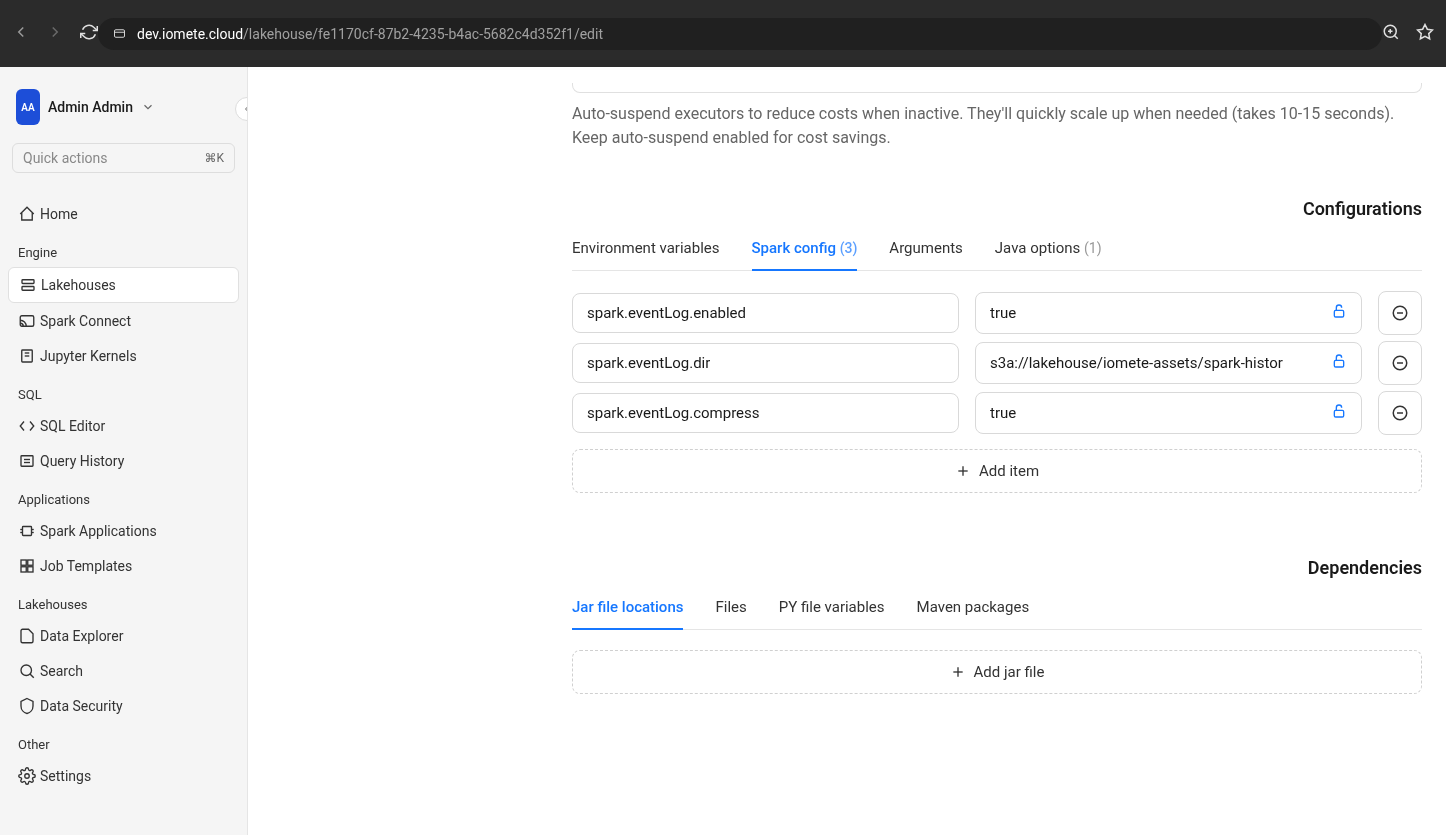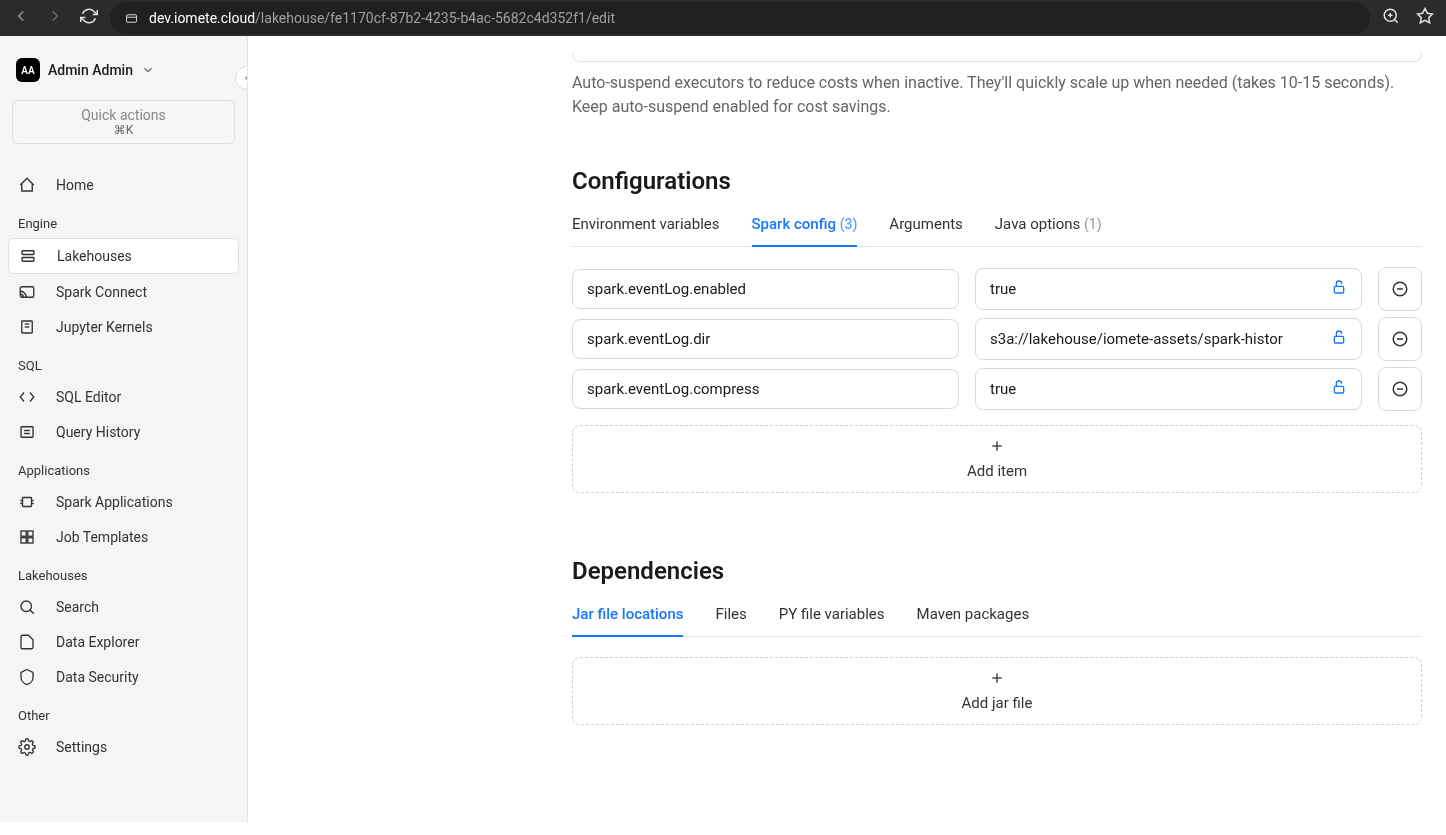--- a/index.html
+++ b/index.html
@@ -1,69 +1,69 @@
 <!DOCTYPE html>
 <html><head>
 <meta charset="utf-8">
 <style>
 * { margin: 0; padding: 0; box-sizing: border-box; font-family: -apple-system, BlinkMacSystemFont, "Segoe UI", Roboto, sans-serif; }
 body { background: #fff; color: #1a1a1a; overflow: hidden; }
 
-.browser-bar { background: #2b2b2b; height: 36px; display: flex; align-items: center; padding: 0 12px; gap: 12px; }
+.browser-bar { background: #2b2b2b; height: 67px; display: flex; align-items: center; padding: 0 12px; }
 .browser-nav { display: flex; gap: 16px; align-items: center; }
 .browser-nav svg { width: 18px; height: 18px; }
 .url-bar { flex: 1; background: #202020; border-radius: 20px; height: 32px; display: flex; align-items: center; padding: 0 14px; gap: 10px; color: #e0e0e0; font-size: 14px; }
 .url-bar svg { width: 15px; height: 15px; }
 .url-domain { color: #fff; }
 .url-path { color: #a0a0a0; }
 .browser-right { display: flex; gap: 16px; align-items: center; }
 
 .app { display: flex; height: calc(835px - 49px); }
 
 .sidebar { width: 248px; background: #f5f5f5; border-right: 1px solid #e5e5e5; padding: 16px 8px; position: relative; overflow-y: auto; }
 .sidebar-collapse { position: absolute; right: -12px; top: 30px; width: 24px; height: 24px; background: #fff; border: 1px solid #ddd; border-radius: 50%; display: flex; align-items: center; justify-content: center; cursor: pointer; z-index: 10; }
 
 .user-row { display: flex; align-items: center; gap: 8px; padding: 6px 8px; margin-bottom: 12px; cursor: pointer; }
-.avatar { width: 24px; height: 24px; background: #000000; color: #fff; font-size: 10px; font-weight: 600; border-radius: 6px; display: flex; align-items: center; justify-content: center; }
+.avatar { width: 24px; height: 36px; background: #1d4ed8; color: #fff; font-size: 10px; font-weight: 600; border-radius: 6px; display: flex; align-items: center; justify-content: center; }
 .user-name { font-size: 14px; font-weight: 500; }
 
-.quick-actions { display: flex; align-items: center; justify-content: space-between; border: 1px solid #ddd; border-radius: 6px; padding: 6px 10px; margin: 0 4px 24px; background: #f5f5f5; flex-direction: column; }
+.quick-actions { display: flex; align-items: center; justify-content: space-between; border: 1px solid #ddd; border-radius: 6px; padding: 6px 10px; margin: 0 4px 24px; background: #f5f5f5; }
 .quick-actions-text { color: #888; font-size: 14px; }
 .kbd { font-size: 12px; color: #666; }
 
 .nav-section-title { font-size: 13px; font-weight: 400; color: #333; padding: 6px 10px; margin-top: 8px; }
 
-.nav-item { display: flex; align-items: center; gap: 20px; padding: 8px 10px; border-radius: 6px; cursor: pointer; font-size: 14px; color: #333; margin: 1px 0; }
+.nav-item { display: flex; align-items: center; gap: 4px; padding: 8px 10px; border-radius: 6px; cursor: pointer; font-size: 14px; color: #333; margin: 1px 0; }
 .nav-item.active { background: #fff; border: 1px solid #e0e0e0; }
 .nav-item svg { width: 18px; height: 18px; flex-shrink: 0; }
 
 .main { flex: 1; overflow-y: auto; padding: 0 24px 24px; }
 .content { max-width: 860px; margin: 0 0 0 300px; padding-top: 16px; }
 
 .description { color: #666; font-size: 16px; line-height: 1.5; margin-bottom: 48px; border-top: 1px solid transparent; }
 .top-border-box { border: 1px solid #e0e0e0; border-radius: 0 0 8px 8px; height: 10px; margin-bottom: 8px; border-top: none; }
 
-.section-title { font-size: 24px; font-weight: 600; margin-bottom: 20px; }
+.section-title { font-size: 18px; font-weight: 600; margin-bottom: 20px; text-align: right; }
 
 .tabs { display: flex; gap: 32px; border-bottom: 1px solid #e5e5e5; margin-bottom: 20px; }
 .tab { padding: 0 0 12px; font-size: 15px; color: #333; cursor: pointer; border-bottom: 2px solid transparent; margin-bottom: -1px; }
 .tab.active { color: #1677ff; border-bottom-color: #1677ff; font-weight: 500; }
 .tab-count { color: #999; font-size: 14px; }
 .tab.active .tab-count { color: #1677ff; opacity: 0.7; }
 
 .config-rows { display: flex; flex-direction: column; gap: 6px; margin-bottom: 14px; }
 .config-row { display: flex; gap: 16px; align-items: center; }
 .input-box { flex: 1; border: 1px solid #d9d9d9; border-radius: 8px; padding: 10px 14px; font-size: 15px; background: #fff; display: flex; align-items: center; justify-content: space-between; min-width: 0; }
 .input-box span:first-child { white-space: nowrap; overflow: hidden; text-overflow: clip; }
 .input-box.key { flex: 1; }
 .input-box.value { flex: 1; }
 .lock-icon { color: #1677ff; flex-shrink: 0; margin-left: 8px; }
 .remove-btn { width: 44px; height: 44px; border: 1px solid #d9d9d9; border-radius: 8px; display: flex; align-items: center; justify-content: center; cursor: pointer; flex-shrink: 0; }
 
-.add-item { border: 1px dashed #d0d0d0; border-radius: 8px; padding: 12px; text-align: center; font-size: 15px; color: #333; cursor: pointer; display: flex; align-items: center; justify-content: center; gap: 8px; flex-direction: column; }
+.add-item { border: 1px dashed #d0d0d0; border-radius: 8px; padding: 12px; text-align: center; font-size: 15px; color: #333; cursor: pointer; display: flex; align-items: center; justify-content: center; gap: 8px; }
 
 .deps-section { margin-top: 64px; }
 </style>
 </head>
 <body>
 
 <div class="browser-bar">
   <div class="browser-nav">
     <span><svg viewBox="0 0 24 24" fill="none" stroke="#9a9a9a" stroke-width="2">
           <path d="M15 18l-6-6 6-6"></path>
@@ -181,30 +181,30 @@
           <rect x="13" y="4" width="7" height="7"></rect>
           <rect x="4" y="13" width="7" height="7"></rect>
           <rect x="13" y="13" width="7" height="7"></rect>
         </svg>
       <span>Job Templates</span>
     </div>
 
     <div class="nav-section-title">Lakehouses</div>
     <div class="nav-item">
       <svg viewBox="0 0 24 24" fill="none" stroke="#333" stroke-width="1.8">
+          <path d="M14 3H6a2 2 0 00-2 2v14a2 2 0 002 2h12a2 2 0 002-2V9l-6-6z"></path>
+        </svg>
+      <span>Data Explorer</span>
+    </div>
+    <div class="nav-item">
+      <svg viewBox="0 0 24 24" fill="none" stroke="#333" stroke-width="1.8">
           <circle cx="11" cy="11" r="7"></circle>
           <line x1="21" y1="21" x2="16" y2="16"></line>
         </svg>
       <span>Search</span>
-    </div>
-    <div class="nav-item">
-      <svg viewBox="0 0 24 24" fill="none" stroke="#333" stroke-width="1.8">
-          <path d="M14 3H6a2 2 0 00-2 2v14a2 2 0 002 2h12a2 2 0 002-2V9l-6-6z"></path>
-        </svg>
-      <span>Data Explorer</span>
     </div>
     <div class="nav-item">
       <svg viewBox="0 0 24 24" fill="none" stroke="#333" stroke-width="1.8">
           <path d="M12 2l8 4v6c0 5-3.5 9-8 10-4.5-1-8-5-8-10V6l8-4z"></path>
         </svg>
       <span>Data Security</span>
     </div>
 
     <div class="nav-section-title">Other</div>
     <div class="nav-item">

